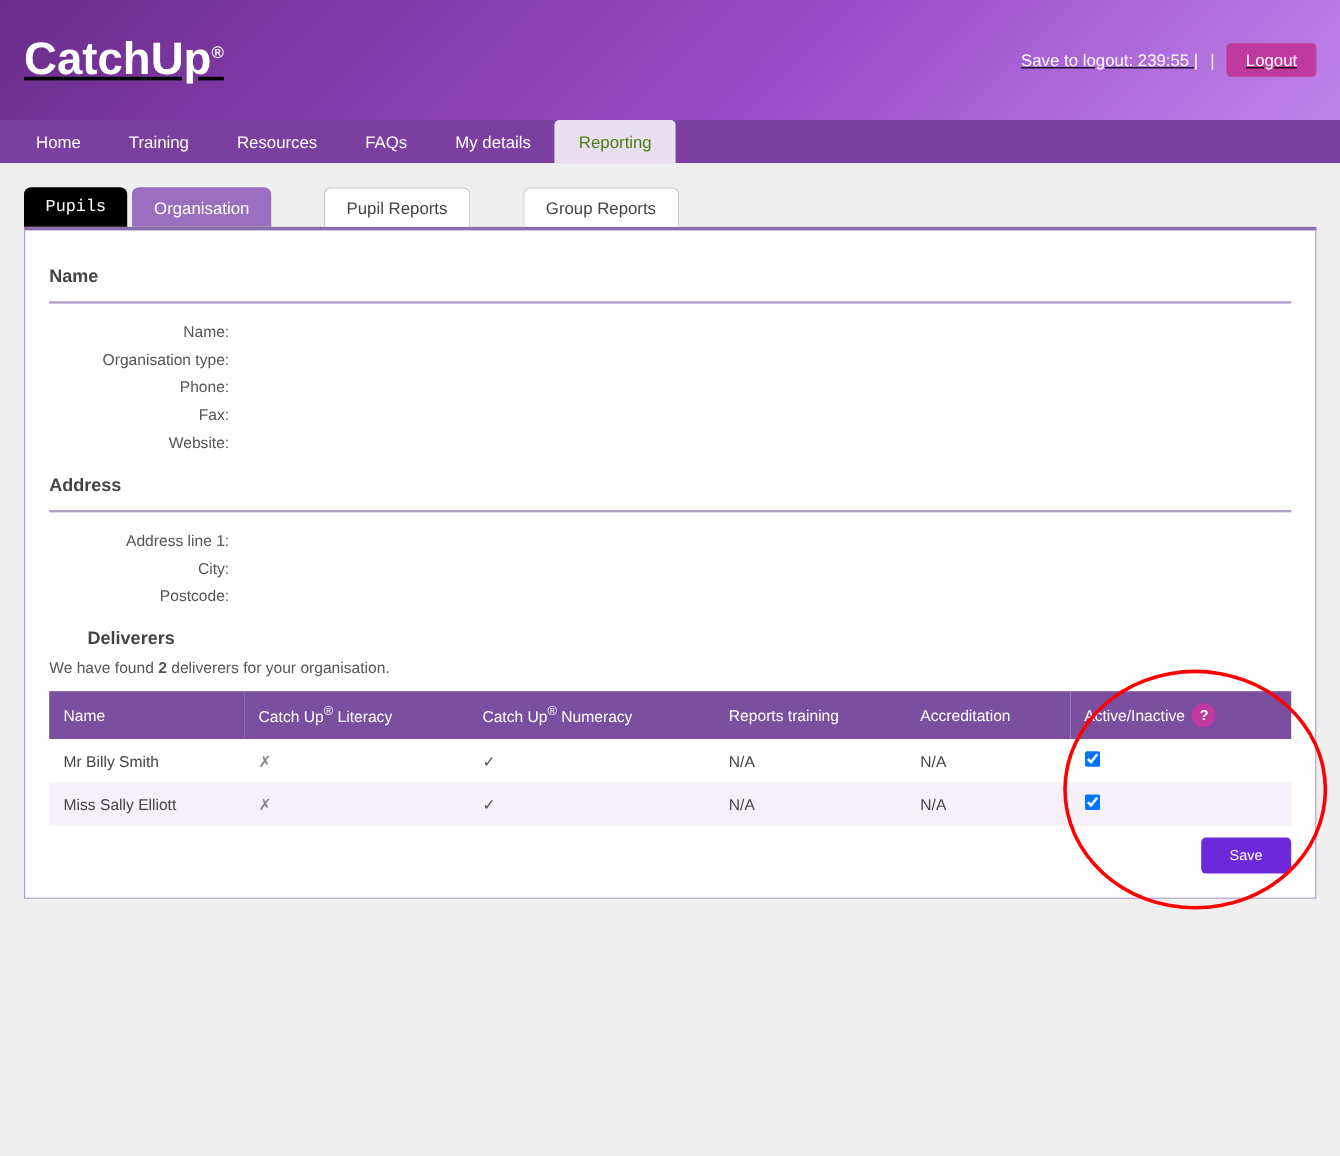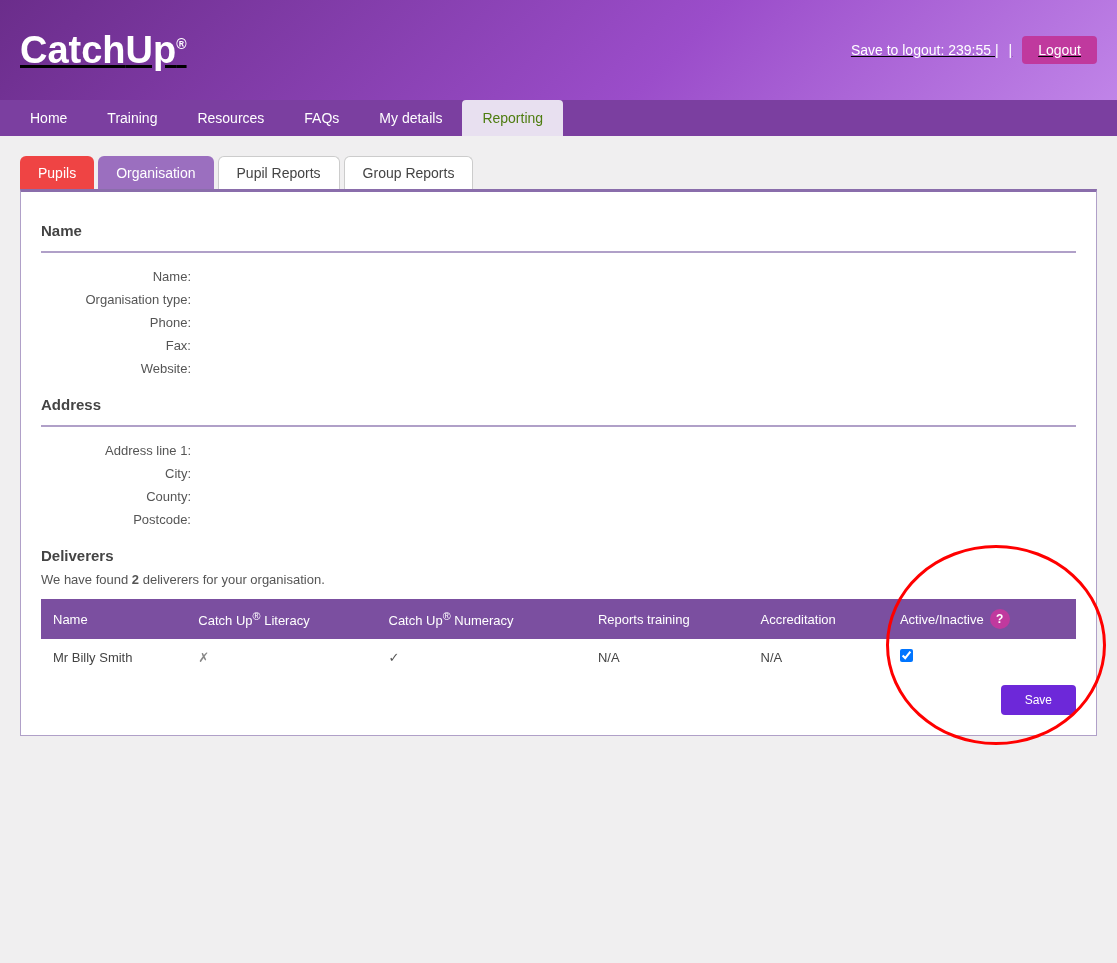--- a/index.html
+++ b/index.html
@@ -73,27 +73,28 @@
       margin-bottom: 0;
     }
     .sub-tab {
       padding: 8px 18px;
       border-radius: 6px 6px 0 0;
       cursor: pointer;
       font-size: 14px;
       border: none;
       color: white;
     }
-    .sub-tab.purple { background: #ef4444; }
+    .sub-tab.purple { background: #000000; font-family: Liberation Mono, monospace; }
     .sub-tab.light { background: #9b6fbf; }
     .sub-tab.white {
       background: white;
       color: #444;
       border: 1px solid #ccc;
       border-bottom: none;
+      margin-left: 40px;
     }
 
     
     .panel {
       background: white;
       border: 1px solid #b0a0c8;
       border-top: 3px solid #8a6dab;
       padding: 20px;
     }
 
@@ -279,29 +280,25 @@
 
     <div class="form-group">
       <span class="form-label">Address line 1:</span>
       <span class="form-value"></span>
     </div>
     <div class="form-group">
       <span class="form-label">City:</span>
       <span class="form-value"></span>
     </div>
     <div class="form-group">
-      <span class="form-label">County:</span>
-      <span class="form-value"></span>
-    </div>
-    <div class="form-group">
       <span class="form-label">Postcode:</span>
       <span class="form-value"></span>
     </div>
 
-    <div class="deliverers-title" style="margin-top:20px;">Deliverers</div>
+    <div class="deliverers-title" style="margin-top:20px;margin-left:32px;">Deliverers</div>
 
     <p class="deliverers-count">
       <span>We have found </span><strong>2</strong><span> deliverers for your organisation.</span>
     </p>
 
     <div class="circle-annotation">
       <table>
         <thead>
           <tr>
             <th>Name</th>
@@ -319,20 +316,30 @@
           <tr>
             <td>Mr Billy Smith</td>
             <td><span class="x-mark">✗</span></td>
             <td><span class="check-mark">✓</span></td>
             <td>N/A</td>
             <td>N/A</td>
             <td>
               <input type="checkbox" checked="" style="">
             </td>
           </tr>
+          <tr>
+            <td>Miss Sally Elliott</td>
+            <td><span class="x-mark">✗</span></td>
+            <td><span class="check-mark">✓</span></td>
+            <td>N/A</td>
+            <td>N/A</td>
+            <td>
+              <input type="checkbox" checked="" style="">
+            </td>
+          </tr>
         </tbody>
       </table>
 
       <div class="red-circle"></div>
 
       <div class="save-row">
         <button class="save-btn">Save</button>
       </div>
     </div>
 

